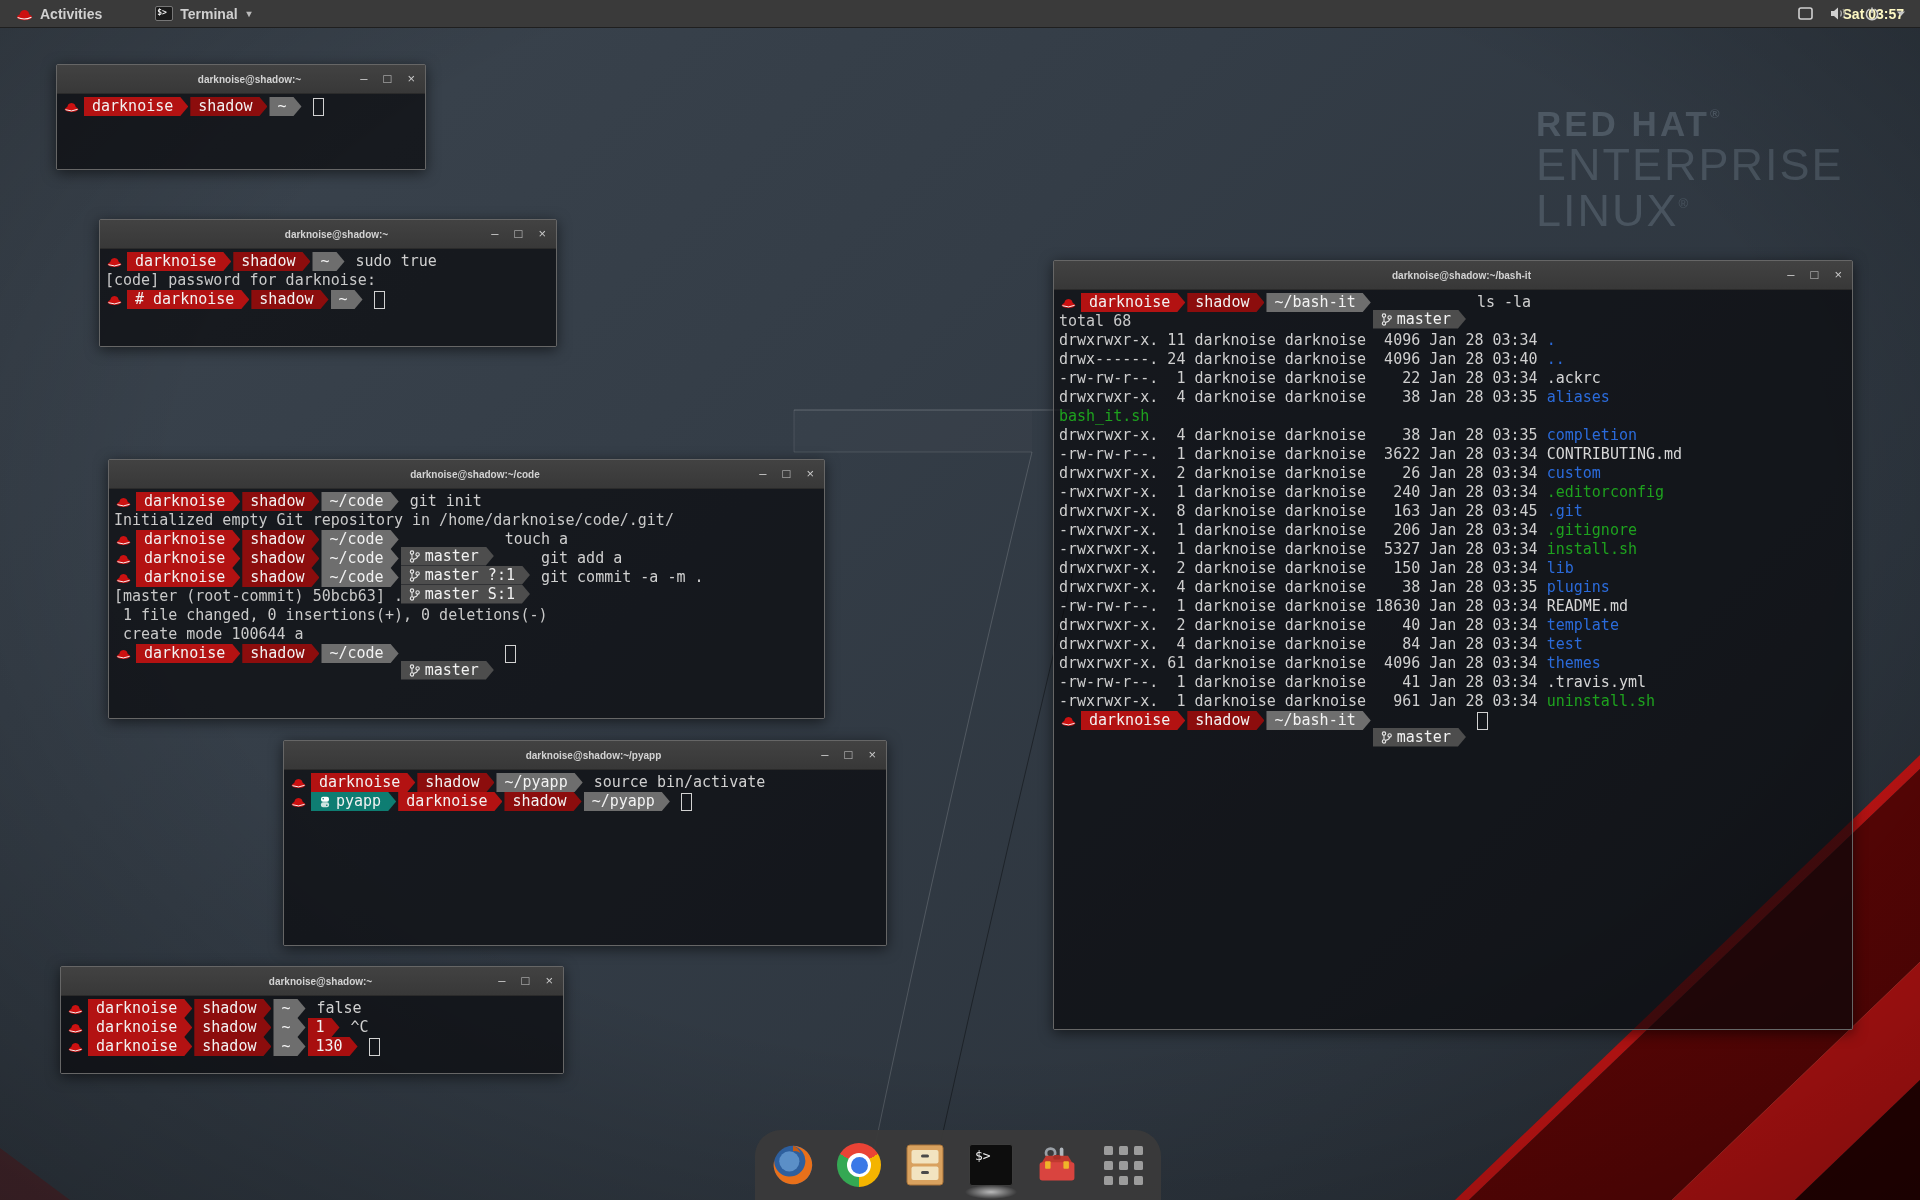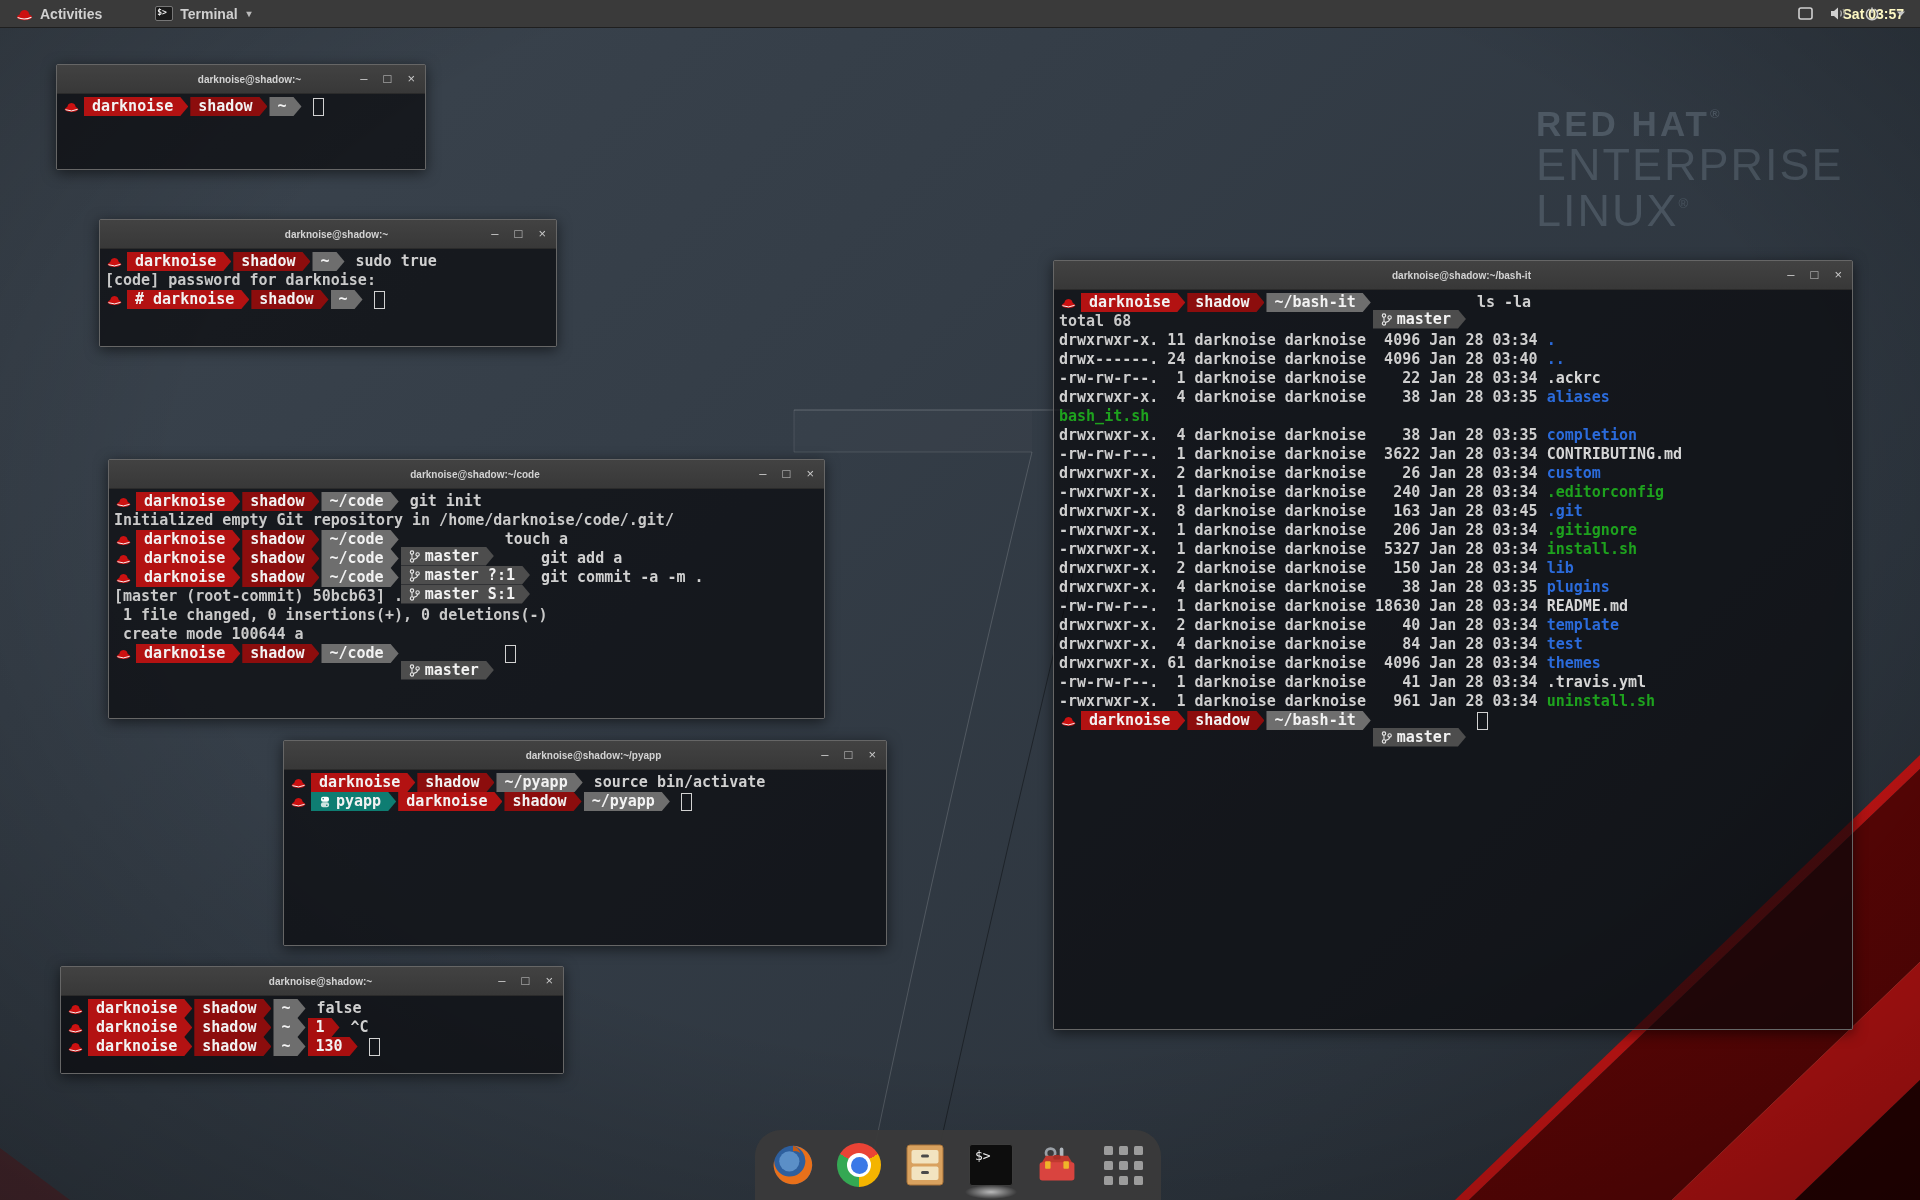--- a/index.html
+++ b/index.html
@@ -39,21 +39,21 @@
   
   .win{position:absolute;z-index:10;border:1px solid #666;border-radius:2px;
     box-shadow:0 3px 14px rgba(0,0,0,.55);display:flex;flex-direction:column;}
   .titlebar{height:28px;flex:0 0 28px;background:linear-gradient(#424242,#383838);
     border-bottom:1px solid #2b2b2b;display:flex;align-items:center;position:relative;}
   .title{position:absolute;left:17px;right:0;text-align:center;font-size:10px;font-weight:bold;color:#d3d3d3;}
   .winbtns{margin-left:auto;display:flex;gap:16px;padding-right:10px;z-index:1;
     color:#c9c9c9;font-size:13px;line-height:28px;}
   .winbtns span{cursor:default;}
   .tcontent{flex:1;background:rgba(8,8,10,0.68);padding:3px 4px 0 5px;overflow:hidden;
-    font-family:"DejaVu Sans Mono",monospace;font-size:15px;line-height:19px;color:#cfcfcf;font-weight:bold;}
+    font-family:"DejaVu Sans Mono",monospace;font-size:15px;line-height:19px;color:#cfcfcf;}
   .tline{height:19px;display:flex;align-items:center;white-space:pre;}
   .outline-txt{color:#c9c9c9;}
   .seg{display:inline-flex;align-items:center;height:19px;padding:0 15px 0 8px;margin-right:2px;
     clip-path:polygon(0 0,calc(100% - 8px) 0,100% 50%,calc(100% - 8px) 100%,0 100%);
     color:#f2f2f2;white-space:pre;}
   .seg-user{background:var(--accent_red);}
   .seg-host{background:var(--dark_red);}
   .seg-path{background:var(--seg_gray);}
   .seg-git{background:var(--seg_dark);margin-top:33px;}
   .seg-exit{background:var(--exit_red);}

